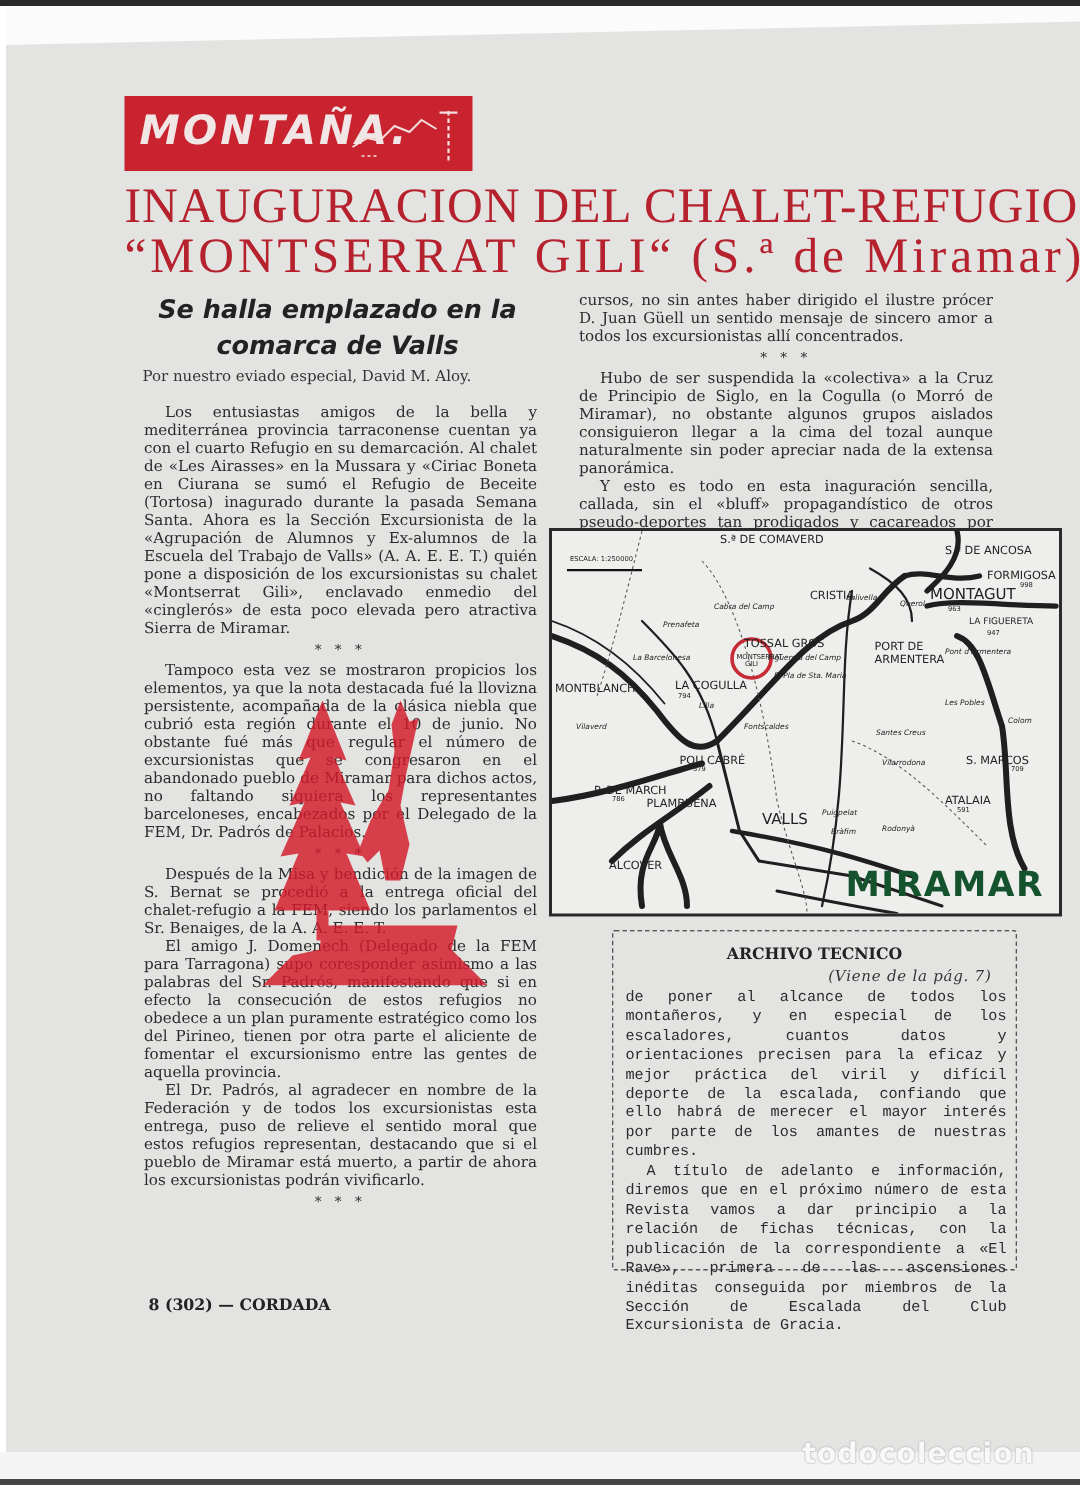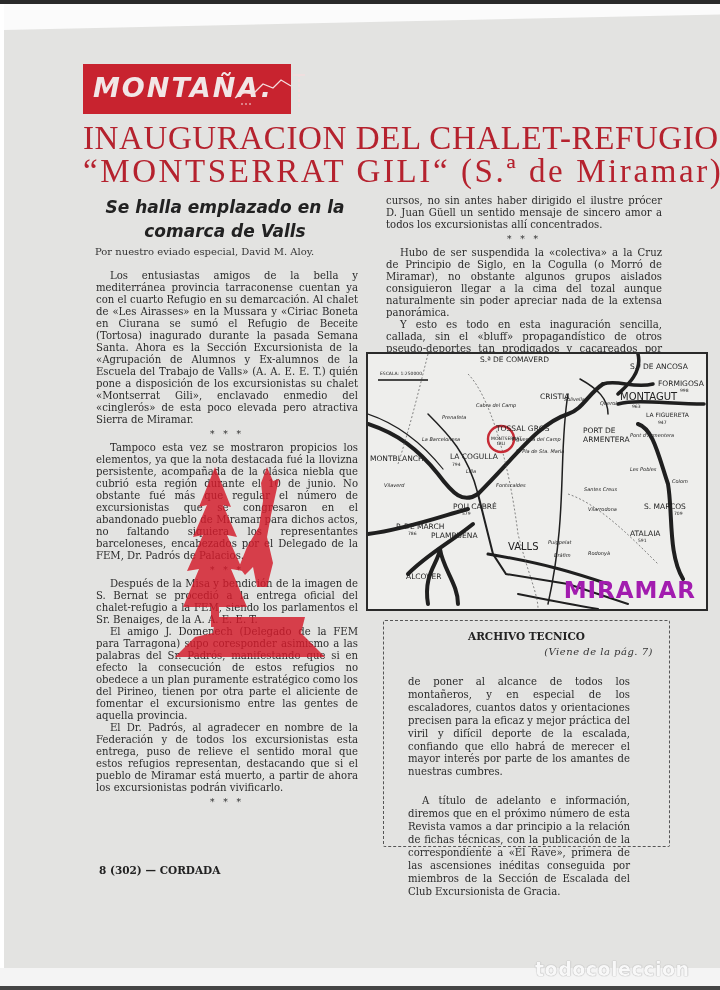--- a/index.html
+++ b/index.html
@@ -15,21 +15,21 @@
   }
   .page-topwhite {
     position:absolute; left:4px; top:4px; width:716px; height:26px;
     background:#fbfbfb;
     clip-path: polygon(0 0, 100% 0, 100% 40%, 0 100%);
   }
   .bottombar { position:absolute; left:0; top:968px; width:720px; height:22px; background:#f4f4f4; }
   .bottombar-dark { position:absolute; left:0; top:986px; width:720px; height:4px; background:#444; }
 
   .section-banner {
-    position:absolute; left:83px; top:64px; width:208px; height:50px;
+    position:absolute; left:83px; top:64px; width:232px; height:50px;
     background:#c8232f; color:#f3e9e9;
   }
   .section-banner .word {
     position:absolute; left:10px; top:8px;
     font-family:"DejaVu Sans", sans-serif; font-style:italic; font-weight:bold;
     font-size:27px; letter-spacing:2px; color:#f1e6e6;
   }
   .section-banner svg { position:absolute; left:150px; top:6px; }
 
   .headline {
@@ -72,40 +72,40 @@
   .map .lbl {
     position:absolute; font-family:"DejaVu Sans", sans-serif; color:#222;
     white-space:nowrap;
   }
   .map .lbl.big { font-size:7.5px; }
   .map .lbl.sm { font-size:5px; font-style:italic; }
   .map .lbl.num { font-size:4.5px; }
   .map .title {
     position:absolute; right:10px; bottom:6px;
     font-family:"DejaVu Sans", sans-serif; font-weight:bold; font-size:23px;
-    letter-spacing:1px; color:#a21caf;
+    letter-spacing:1px; color:#14532d;
   }
 
   .archive {
-    position:absolute; left:383px; top:620px; width:268px; height:225px;
-    border:1.5px dashed #555; border-radius:2px;padding-left:17px;
+    position:absolute; left:408px; top:620px; width:268px; height:225px;
+    border:1.5px dashed #555; border-radius:2px;
   }
   .archive .title {
     position:absolute; left:0; top:9px; width:100%; text-align:center;
     font-weight:bold; font-size:10.5px; color:#222;
   }
   .archive .sub {
     position:absolute; right:16px; top:25px;
     font-style:italic; font-size:10px; color:#333; letter-spacing:0.5px;
   }
   .archive .body {
     position:absolute; left:8px; top:39px; width:254px;
     font-size:10.1px; line-height:12.9px; color:#2b2b2b; text-align:justify;
   }
-  .archive .body p { margin:16px; }
+  .archive .body p { margin:0;font-family:Liberation Mono, monospace; }
   .archive .body p.ind { text-indent:14px; }
 
   .mascot { position:absolute; left:175px; top:467px; }
 
   .watermark {
     position:absolute; left:535px; top:958px;
     font-family:"DejaVu Sans", sans-serif; font-weight:bold; font-size:19px;
     color:#f8f8f8; letter-spacing:0.5px;
     text-shadow: 0 0 1px #aaa, 0 0 1px #aaa;
   }

